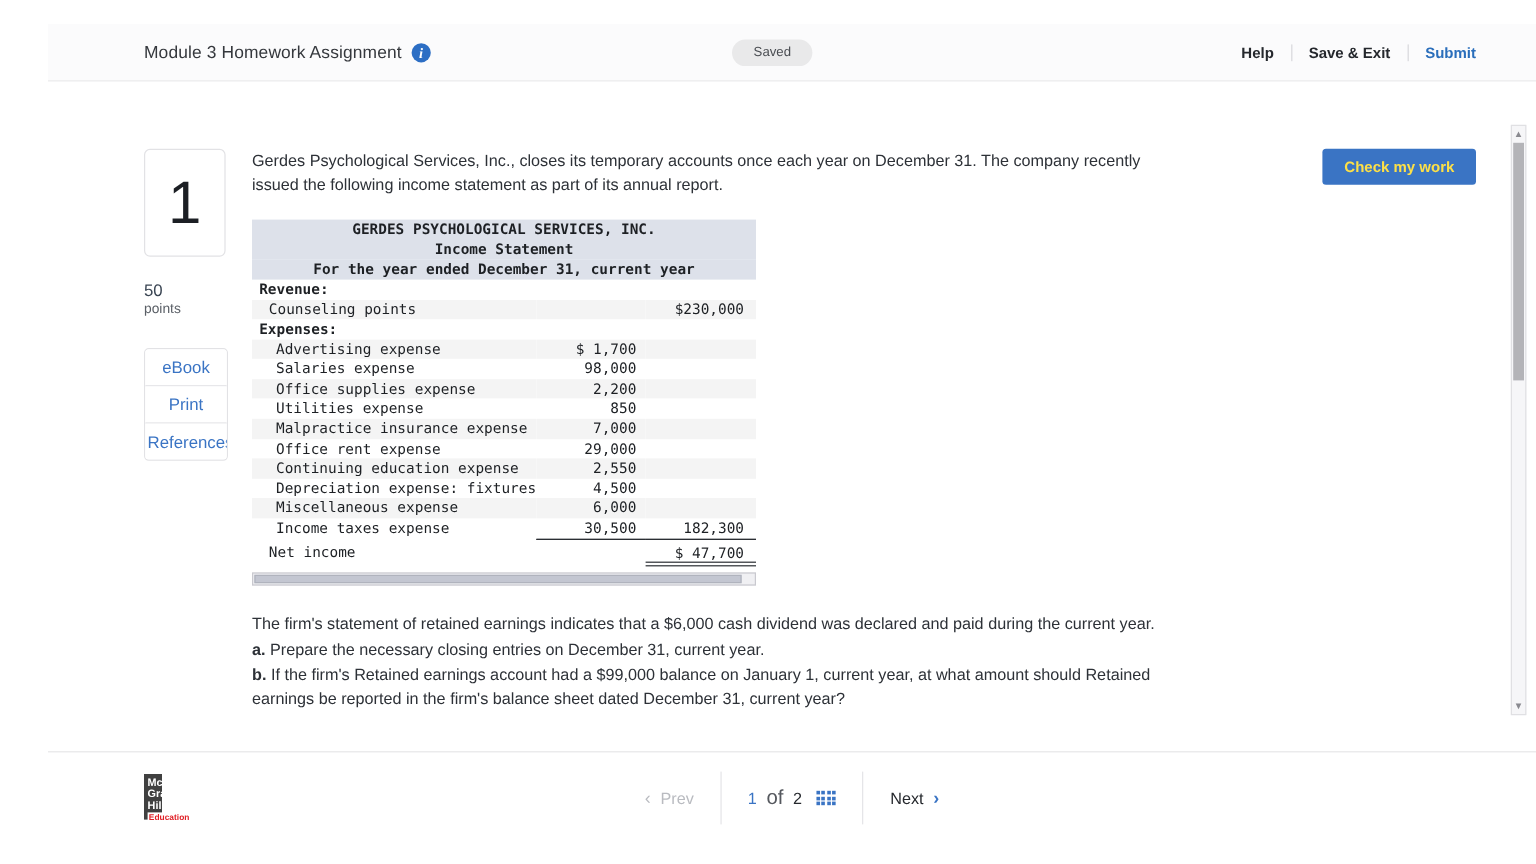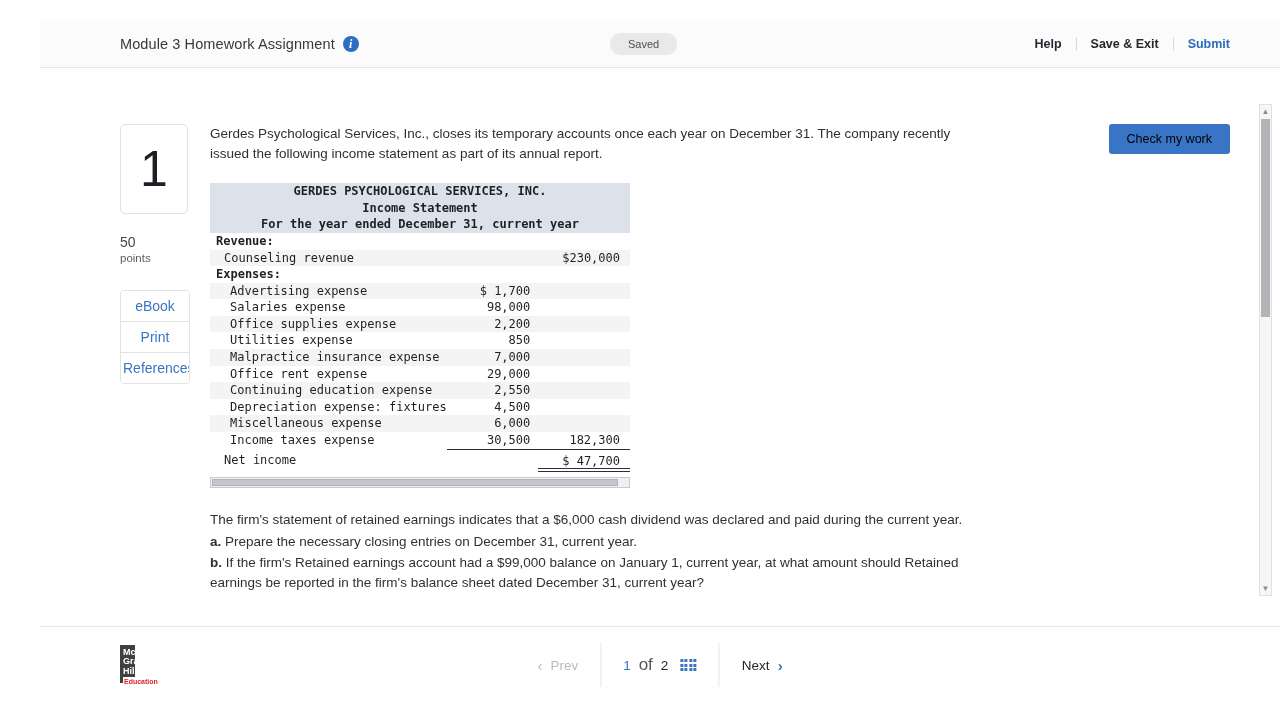--- a/index.html
+++ b/index.html
@@ -59,22 +59,22 @@
 
   
   .body-area {
     position: relative;
     height: 558px;
     background: #fff;
   }
 
   .check-btn {
     position: absolute; right: 50px; top: 56px;
-    background: #3a74c4; color: #000000;
-    font-size: 12.5px; font-weight: normal;
+    background: #3a74c4; color: #fde047;
+    font-size: 12.5px; font-weight: bold;
     padding: 8px 18px; border: none; border-radius: 3px;
     cursor: pointer;
   }
 
   
   .rail {
     position: absolute; left: 80px; top: 56px; width: 70px;
   }
   .qnum-box {
     width: 68px; height: 90px;
@@ -267,21 +267,21 @@
             <tr class="st-head">
               <td colspan="3">For the year ended December 31, current year</td>
             </tr>
 
             <tr>
               <td class="lbl" style="font-weight:bold">Revenue:</td>
               <td class="num"></td>
               <td class="num2"></td>
             </tr>
             <tr class="zebra">
-              <td class="lbl ind2">Counseling revenue</td>
+              <td class="lbl ind2">Counseling points</td>
               <td class="num"></td>
               <td class="num2">$230,000</td>
             </tr>
             <tr>
               <td class="lbl" style="font-weight:bold">Expenses:</td>
               <td class="num"></td>
               <td class="num2"></td>
             </tr>
 
             </tbody>

